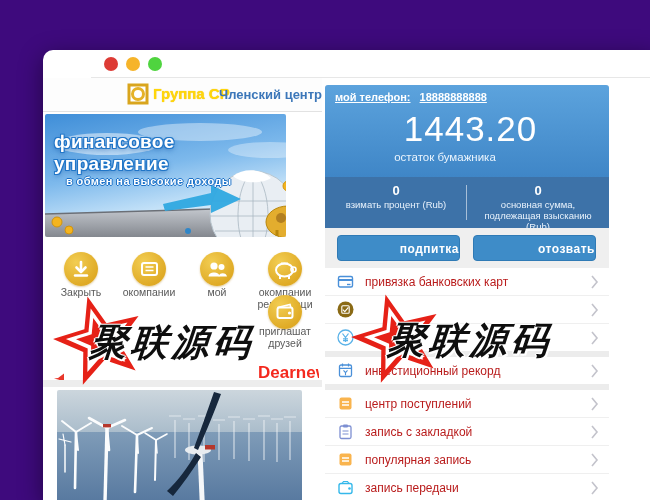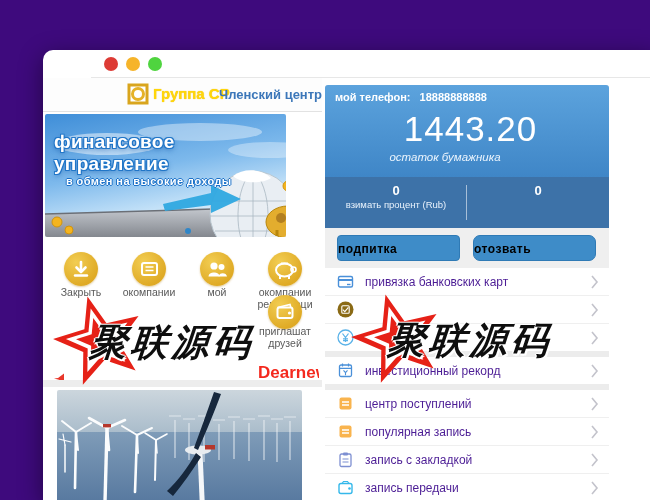--- a/index.html
+++ b/index.html
@@ -34,39 +34,39 @@
   .marquee-text{position:absolute;left:215px;top:285px;width:61px;overflow:hidden;white-space:nowrap;
      font-size:17px;font-weight:bold;color:#F4291E;}
   .gray-band{position:absolute;left:0;top:302px;width:279px;height:7px;background:#ededed;}
   .wind{position:absolute;left:14px;top:312px;width:245px;height:130px;border-radius:2px;overflow:hidden;}
   
   .right-panel{position:absolute;left:282px;top:35px;width:284px;bottom:0;background:#ECECEC;
      border-radius:3px 3px 0 0;overflow:hidden;}
   .blue-head{position:absolute;left:0;top:0;width:284px;height:92px;
      background:linear-gradient(180deg,var(--panel_blue_top,#5CA3DD),var(--panel_blue_bottom,#3F86C7));}
   .phone-row{position:absolute;left:10px;top:6px;font-size:11px;color:#fff;}
-  .phone-row b{font-weight:bold;}
+  .phone-row b{font-weight:bold;text-decoration:underline;}
   .balance{position:absolute;left:0;top:24px;width:291px;text-align:center;font-size:35px;color:#fff;letter-spacing:1px;}
-  .bal-cap{position:absolute;left:0;top:66px;width:240px;text-align:center;font-size:11.5px;color:#eaf4fd;font-style:italic;}
+  .bal-cap{position:absolute;left:0;top:66px;width:240px;text-align:center;font-size:11.5px;color:#eaf4fd;}
   .stat-band{position:absolute;left:0;top:92px;width:284px;height:51px;background:var(--stat_band,#3D72A8);display:flex;}
   .stat-cell{flex:1;text-align:center;padding-top:6px;color:#fff;position:relative;}
   .stat-cell.first::after{content:"";position:absolute;right:0;top:8px;bottom:8px;width:1px;background:rgba(255,255,255,.55);}
   .stat-val{font-size:13px;font-weight:bold;line-height:15px;}
   .stat-lab{font-size:9.5px;line-height:11px;padding:1px 8px 0 8px;color:#e8f2fc;}
   .btn-row{position:absolute;left:0;top:143px;width:284px;height:40px;background:#EFEFEF;}
   .btn{position:absolute;top:7px;width:123px;height:26px;background:var(--button_blue,#3E8CC8);
-       border:1px solid #2F7AB5;border-radius:4px;color:#000000;font-size:12px;font-weight:bold;
-       text-align:left;line-height:26px;letter-spacing:.5px;box-sizing:border-box;}
-  .btn.b1{left:12px;} .btn.b2{left:148px;border-radius:7px;}
+       border:1px solid #2F7AB5;border-radius:4px;color:#ffffff;font-size:12px;font-weight:bold;
+       text-align:right;line-height:26px;letter-spacing:.5px;box-sizing:border-box;}
+  .btn.b1{left:12px;} .btn.b2{left:148px;}
   .menu{position:absolute;left:0;top:183px;width:284px;}
   .menu-row{position:relative;height:27px;background:#fff;}
   .menu-row.bline{border-bottom:1px solid #efefef;}
   .menu-gap{height:6px;background:#ECECEC;}
   .mi{position:absolute;left:12px;top:5px;width:17px;height:17px;}
-  .ml{position:absolute;left:40px;top:7px;font-size:12px;color:#4c1d95;}
+  .ml{position:absolute;left:40px;top:7px;font-size:12px;color:#b91c1c;}
   .chev{position:absolute;right:10px;top:7px;width:8px;height:14px;}
   
   .watermark{position:absolute;z-index:50;pointer-events:none;}
   .wm-star{position:absolute;left:0;top:0;width:98px;height:92px;}
   .wm-text{position:absolute;left:40px;top:25px;font-size:37px;font-weight:bold;font-style:italic;
      letter-spacing:4px;color:#0e0e0e;transform:skewX(-5deg);white-space:nowrap;
      text-shadow:-1.5px 0 0 #fff,1.5px 0 0 #fff,0 -1.5px 0 #fff,0 1.5px 0 #fff,2px 2px 0 #fff;}
 </style>
 </head>
 <body>
@@ -243,20 +243,21 @@
         <div class="bal-cap">остаток бумажника</div>
       </div>
 
       <div class="stat-band">
         <div class="stat-cell first">
           <div class="stat-val">0</div>
           <div class="stat-lab">взимать процент (Rub)</div>
         </div>
         <div class="stat-cell">
           <div class="stat-val">0</div>
+          <div class="stat-lab">основная сумма, подлежащая взысканию (Rub)</div>
         </div>
       </div>
 
       <div class="btn-row">
         <div class="btn b1">подпитка</div>
         <div class="btn b2">отозвать</div>
       </div>
 
       <div class="menu">
         <div class="menu-row bline">
@@ -320,38 +321,38 @@
               </svg>
           </span>
           <span class="ml">центр поступлений</span>
           <span class="chev"><svg width="8" height="14" viewBox="0 0 8 14">
                 <polyline points="1,1 6,7 1,13" fill="none" stroke="#c3c3cb" stroke-width="1.6"></polyline>
               </svg></span>
         </div>
         <div class="menu-row bline">
           <span class="mi">
             <svg width="17" height="17" viewBox="0 0 17 17">
-                <rect x="2.5" y="2.5" width="12" height="12" rx="2" fill="#f9b44e"></rect>
-                <path d="M5,7 H12 M5,10 H12" stroke="#fff" stroke-width="1.3"></path>
-              </svg>
-          </span>
-          <span class="ml">популярная запись</span>
-          <span class="chev"><svg width="8" height="14" viewBox="0 0 8 14">
-                <polyline points="1,1 6,7 1,13" fill="none" stroke="#c3c3cb" stroke-width="1.6"></polyline>
-              </svg></span>
-        </div>
-        <div class="menu-row bline">
-          <span class="mi">
-            <svg width="17" height="17" viewBox="0 0 17 17">
                 <rect x="3" y="3" width="11" height="12.5" rx="1.5" fill="#fff" stroke="#7d8fd2" stroke-width="1.3"></rect>
                 <rect x="6" y="1.5" width="5" height="3" rx="1" fill="#7d8fd2"></rect>
                 <path d="M5.5,8 H11.5 M5.5,11 H11.5" stroke="#7d8fd2" stroke-width="1.1"></path>
               </svg>
           </span>
           <span class="ml">запись с закладкой</span>
+          <span class="chev"><svg width="8" height="14" viewBox="0 0 8 14">
+                <polyline points="1,1 6,7 1,13" fill="none" stroke="#c3c3cb" stroke-width="1.6"></polyline>
+              </svg></span>
+        </div>
+        <div class="menu-row bline">
+          <span class="mi">
+            <svg width="17" height="17" viewBox="0 0 17 17">
+                <rect x="2.5" y="2.5" width="12" height="12" rx="2" fill="#f9b44e"></rect>
+                <path d="M5,7 H12 M5,10 H12" stroke="#fff" stroke-width="1.3"></path>
+              </svg>
+          </span>
+          <span class="ml">популярная запись</span>
           <span class="chev"><svg width="8" height="14" viewBox="0 0 8 14">
                 <polyline points="1,1 6,7 1,13" fill="none" stroke="#c3c3cb" stroke-width="1.6"></polyline>
               </svg></span>
         </div>
         <div class="menu-row">
           <span class="mi">
             <svg width="17" height="17" viewBox="0 0 17 17">
                 <rect x="2" y="4.5" width="13" height="10" rx="2" fill="#fff" stroke="#35b8ea" stroke-width="1.4"></rect>
                 <path d="M5,4.5 L6.5,2.5 H10.5 L12,4.5" fill="none" stroke="#35b8ea" stroke-width="1.2"></path>
                 <circle cx="12.5" cy="9.5" r="1.3" fill="#35b8ea"></circle>

